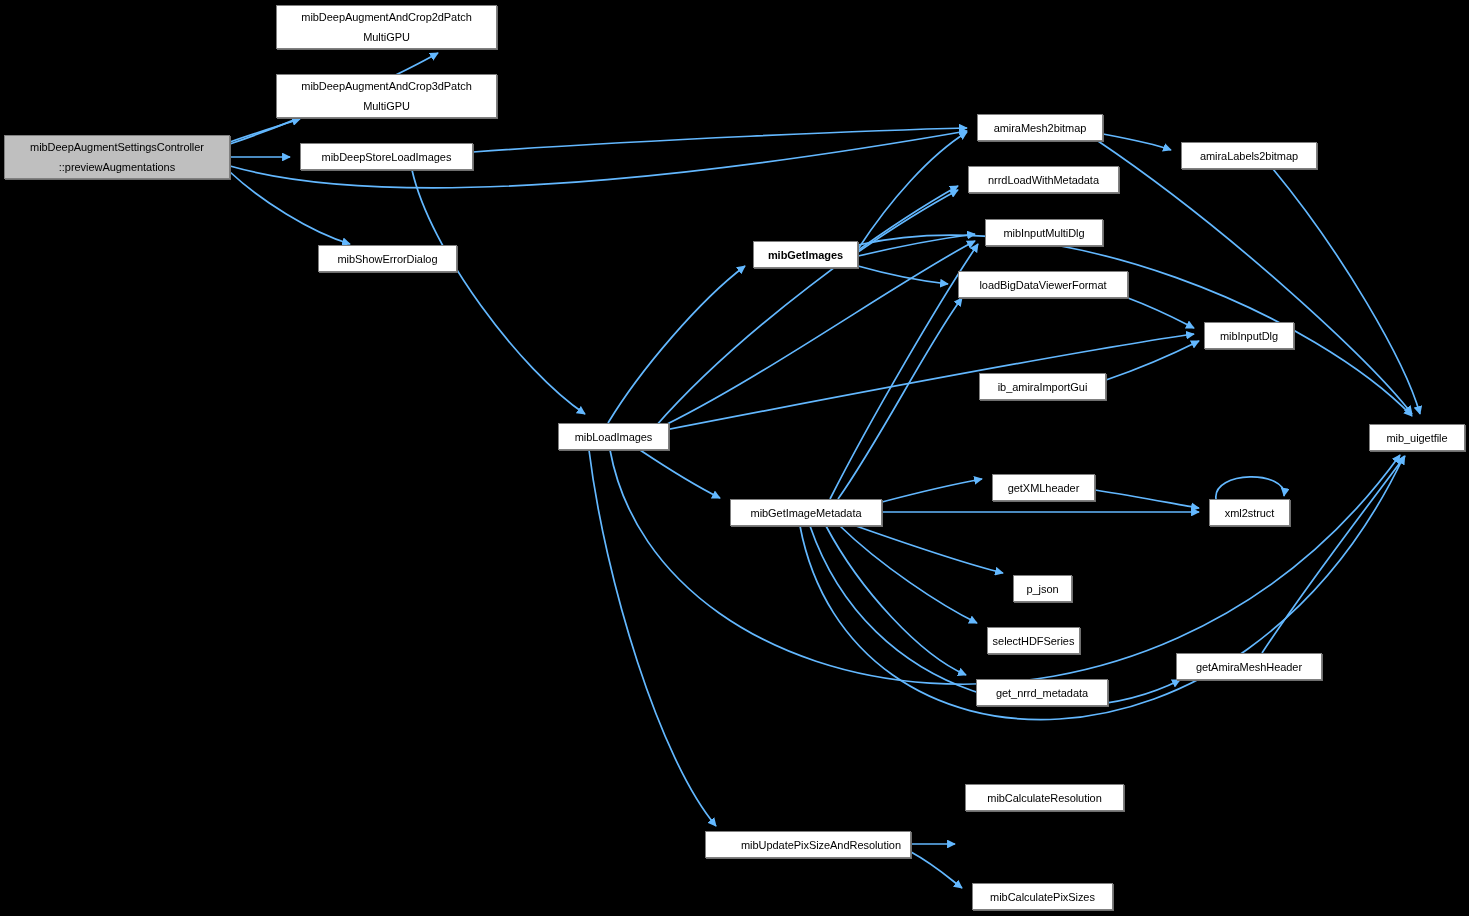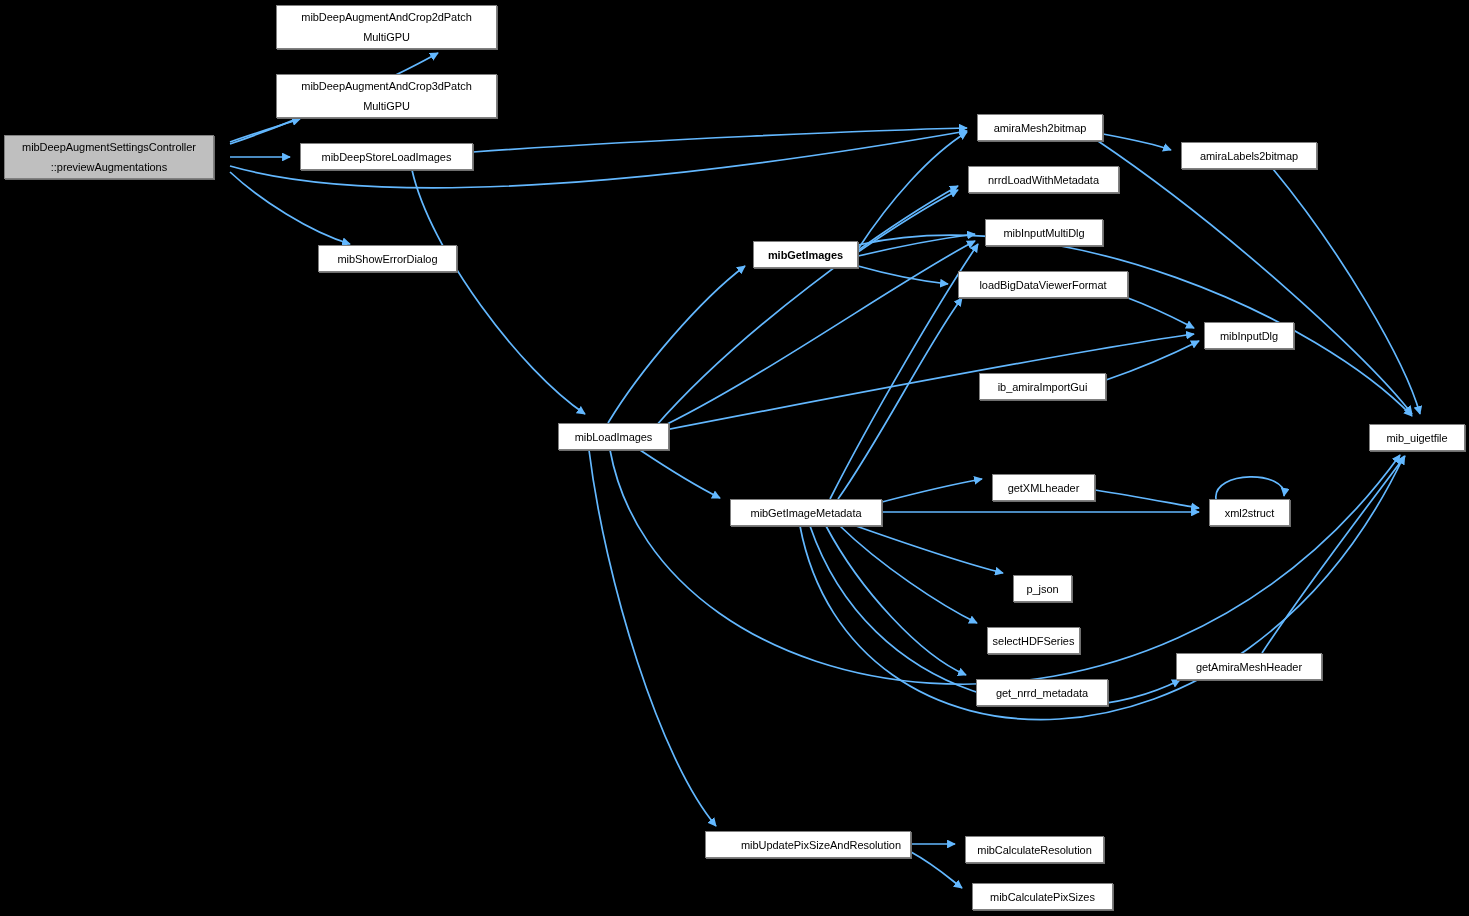--- a/index.html
+++ b/index.html
@@ -91,21 +91,21 @@
         <path d="M1216,499 C1212,470 1288,470 1284,496" fill="none" stroke="#63b8ff" stroke-width="1.7" marker-end="url(#arrow)"></path>
         <path d="M1262,653 C1310,580 1380,490 1405,456" fill="none" stroke="#63b8ff" stroke-width="1.7" marker-end="url(#arrow)"></path>
         <path d="M1128,298 C1160,310 1182,322 1194,328" fill="none" stroke="#63b8ff" stroke-width="1.7" marker-end="url(#arrow)"></path>
         <path d="M1106,380 C1150,365 1185,348 1199,341" fill="none" stroke="#63b8ff" stroke-width="1.7" marker-end="url(#arrow)"></path>
         <path d="M911,844 L955,844" fill="none" stroke="#63b8ff" stroke-width="1.7" marker-end="url(#arrow)"></path>
         <path d="M911,852 C935,865 950,879 962,888" fill="none" stroke="#63b8ff" stroke-width="1.7" marker-end="url(#arrow)"></path>
       </g>
   </svg>
 
   <div id="nodes-group">
-      <div class="node root" style="left: 4px; top: 135px; width: 210px; height: 44px;">mibDeepAugmentSettingsController
+      <div class="node root" style="left: 4px; top: 135px; width: 226px; height: 44px;">mibDeepAugmentSettingsController
 ::previewAugmentations</div>
       <div class="node" style="left: 276px; top: 5px; width: 221px; height: 44px;">mibDeepAugmentAndCrop2dPatch
 MultiGPU</div>
       <div class="node" style="left: 276px; top: 74px; width: 221px; height: 44px;">mibDeepAugmentAndCrop3dPatch
 MultiGPU</div>
       <div class="node" style="left: 300px; top: 143px; width: 173px; height: 27px;">mibDeepStoreLoadImages</div>
       <div class="node" style="left: 318px; top: 245px; width: 139px; height: 27px;">mibShowErrorDialog</div>
       <div class="node" style="left: 977px; top: 114px; width: 126px; height: 27px;">amiraMesh2bitmap</div>
       <div class="node" style="left: 1181px; top: 142px; width: 136px; height: 27px;">amiraLabels2bitmap</div>
       <div class="node" style="left: 968px; top: 166px; width: 151px; height: 27px;">nrrdLoadWithMetadata</div>
@@ -117,17 +117,17 @@
       <div class="node" style="left: 544px; top: 423px; width: 111px; height: 27px; margin-left: 14px;">mibLoadImages</div>
       <div class="node" style="left: 1369px; top: 424px; width: 96px; height: 27px;">mib_uigetfile</div>
       <div class="node" style="left: 992px; top: 474px; width: 103px; height: 27px;">getXMLheader</div>
       <div class="node" style="left: 1209px; top: 499px; width: 81px; height: 27px;">xml2struct</div>
       <div class="node" style="left: 730px; top: 499px; width: 152px; height: 27px;">mibGetImageMetadata</div>
       <div class="node" style="left: 1013px; top: 575px; width: 59px; height: 27px;">p_json</div>
       <div class="node" style="left: 987px; top: 627px; width: 93px; height: 27px;">selectHDFSeries</div>
       <div class="node" style="left: 976px; top: 679px; width: 132px; height: 27px;">get_nrrd_metadata</div>
       <div class="node" style="left: 1176px; top: 653px; width: 146px; height: 27px;">getAmiraMeshHeader</div>
       <div class="node" style="left: 705px; top: 831px; width: 206px; height: 27px; padding-left: 26px;">mibUpdatePixSizeAndResolution</div>
-      <div class="node" style="left: 965px; top: 836px; width: 139px; height: 27px;">mibCalculateResolution</div>
+      <div class="node" style="left: 965px; top: 784px; width: 159px; height: 27px;">mibCalculateResolution</div>
       <div class="node" style="left: 972px; top: 883px; width: 141px; height: 27px;">mibCalculatePixSizes</div>
     </div>
 
 </div>
 
 </body></html>

